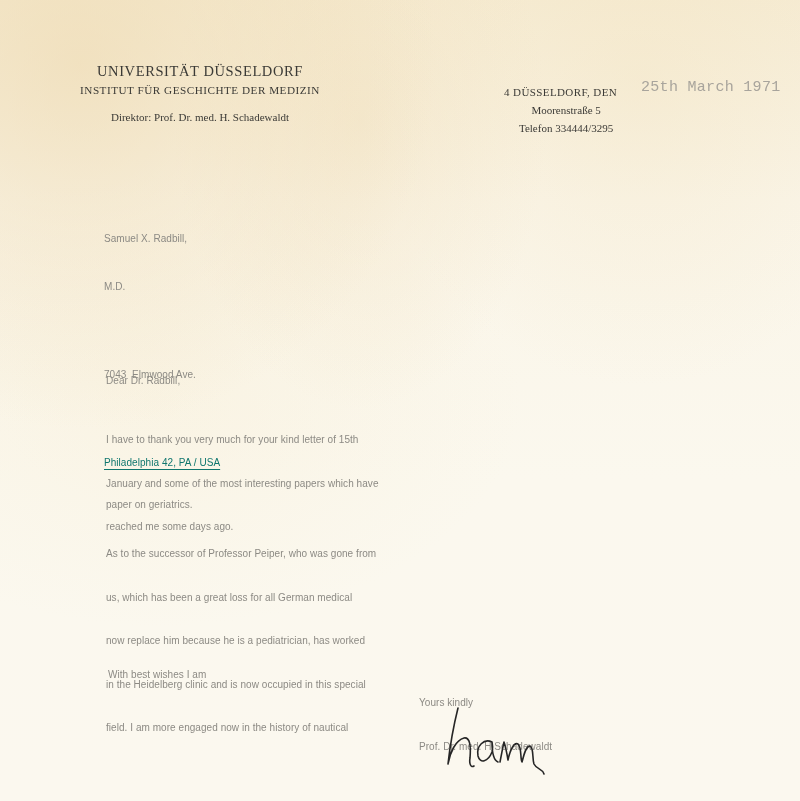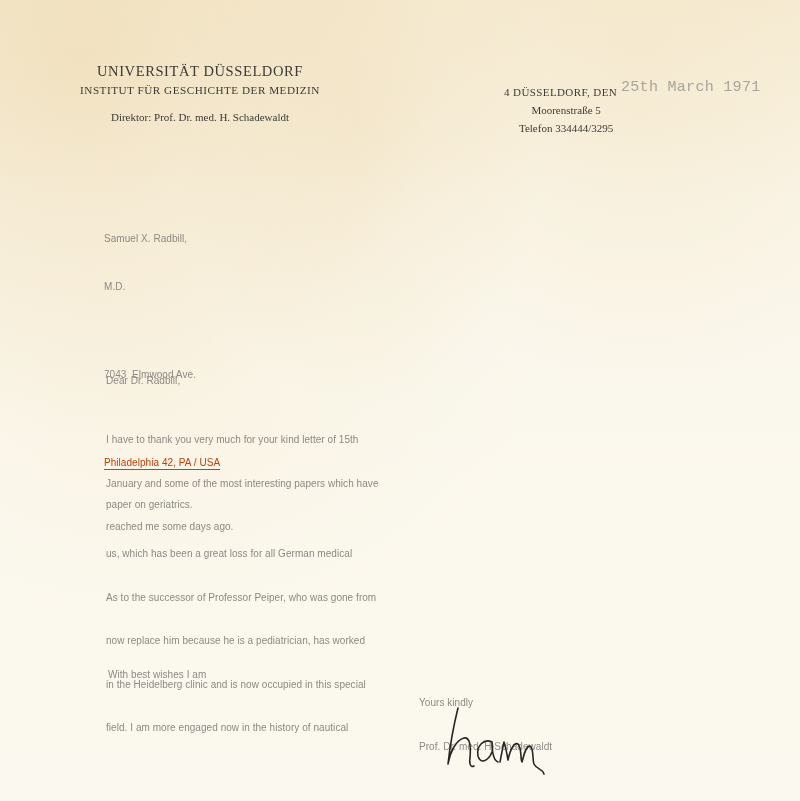--- a/index.html
+++ b/index.html
@@ -59,21 +59,21 @@
       text-align: center;
     }
     .lh-city {
       letter-spacing: 0.4px;
     }
     .lh-sub {
       padding-left: 11px;
     }
     .date {
       position: absolute;
-      left: 621px;
+      left: 641px;
       top: 79px;
       font-family: "Liberation Mono", monospace;
       font-size: 15px;
       color: #a8a49c;
       letter-spacing: 0.3px;
       white-space: nowrap;
     }
     .typed {
       font-family: Liberation Sans, sans-serif;
       color: #8c8a84;
@@ -87,21 +87,21 @@
       top: 199px;
       line-height: 16px;
     }
     .addr .gap {
       height: 8px;
     }
     .addr .underlined {
       text-decoration: underline;
       text-decoration-thickness: 1px;
       text-underline-offset: 3px;
-      color: #c2410c;
+      color: #0f766e;
     }
     .salutation {
       left: 106px;
       top: 375px;
     }
     .para {
       left: 106px;
       line-height: 14.5px;
     }
     .p1 { top: 404px; }
@@ -169,22 +169,22 @@
   <div>I have to thank you very much for your kind letter of 15th</div>
   <div>January and some of the most interesting papers which have</div>
   <div>reached me some days ago.</div>
 </div>
 
 <div class="typed para p2">
   <div>paper on geriatrics.</div>
 </div>
 
 <div class="typed para p3">
+  <div>As to the successor of Professor Peiper, who was gone from</div>
   <div>us, which has been a great loss for all German medical</div>
-  <div>As to the successor of Professor Peiper, who was gone from</div>
   <div>now replace him because he is a pediatrician, has worked</div>
   <div>in the Heidelberg clinic and is now occupied in this special</div>
   <div>field. I am more engaged now in the history of nautical</div>
   
   
 </div>
 
 <div class="typed closing">With best wishes I am</div>
 
 <div class="typed yours">Yours kindly</div>

